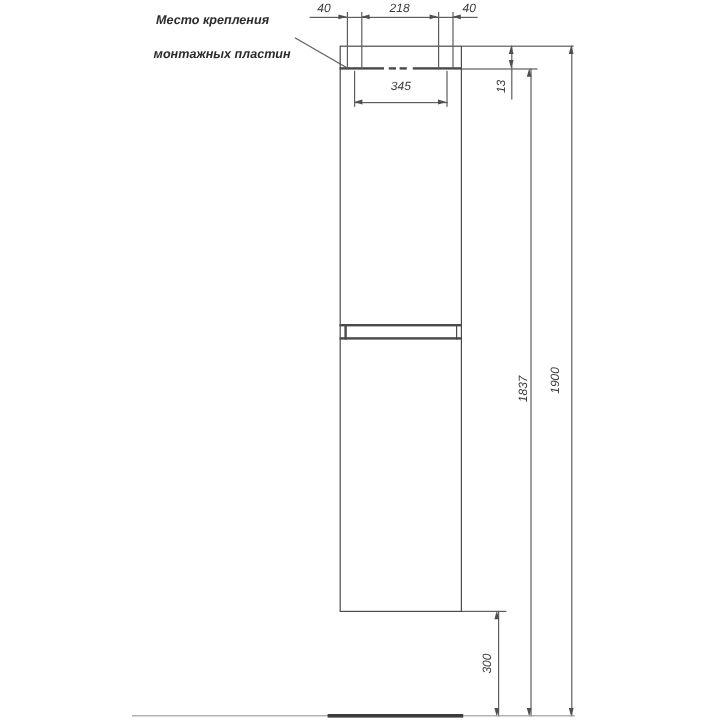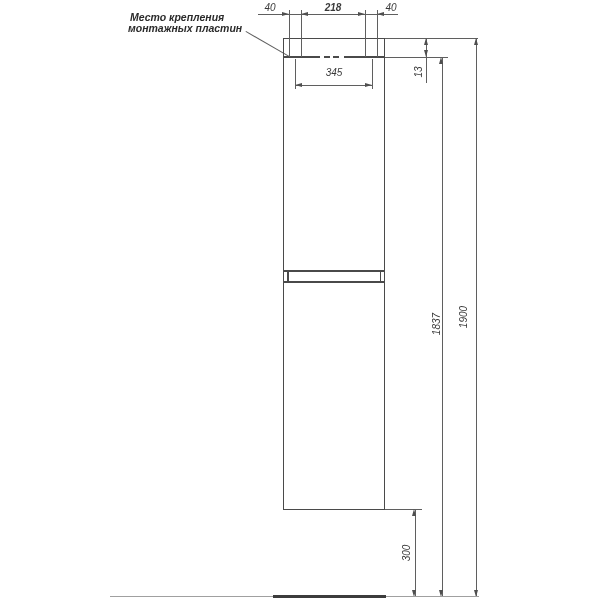--- a/index.html
+++ b/index.html
@@ -26,21 +26,21 @@
   .au{border-left:2.5px solid transparent;border-right:2.5px solid transparent;border-bottom:7px solid #4f4f4f;}
   .ad{border-left:2.5px solid transparent;border-right:2.5px solid transparent;border-top:7px solid #4f4f4f;}
   .leader{transform:rotate(30deg);transform-origin:0 0;}
 </style>
 </head>
 <body>
 
 <div id="canvas">
 
   <div class="lbl" style="left:130px;top:12px;">Место крепления</div>
-  <div class="lbl" style="left:128px;top:23px;">монтажных пластин</div>
+  <div class="lbl" style="left:128px;top:40px;">монтажных пластин</div>
   <div class="dl leader" style="left:246px;top:31px;width:52px;height:1.2px;"></div>
 
   <div style="position:absolute;left:283px;top:38px;width:102px;height:472px;border:1.5px solid #4a4a4a;box-sizing:border-box;"></div>
 
   <div class="ln" style="left:283px;top:56px;width:102px;height:1.5px;"></div>
   <div class="wt" style="left:320px;top:55px;width:24px;height:3.5px;"></div>
   <div class="ln" style="left:323.5px;top:56px;width:6px;height:1.5px;"></div>
   <div class="ln" style="left:333px;top:56px;width:6px;height:1.5px;"></div>
 
   <div class="ln" style="left:283px;top:270px;width:102px;height:1.5px;"></div>
@@ -52,21 +52,21 @@
   <div class="dl" style="left:301px;top:10px;width:1px;height:47px;"></div>
   <div class="dl" style="left:365px;top:10px;width:1px;height:47px;"></div>
   <div class="dl" style="left:377px;top:10px;width:1px;height:47px;"></div>
 
   <div class="dl" style="left:258px;top:14px;width:140px;height:1px;"></div>
   <div class="ar" style="left:282px;top:12px;"></div>
   <div class="al" style="left:301px;top:12px;"></div>
   <div class="ar" style="left:358px;top:12px;"></div>
   <div class="al" style="left:377px;top:12px;"></div>
   <div class="txt" style="left:254px;top:2px;width:32px;">40</div>
-  <div class="txt" style="left:315px;top:2px;width:36px;font-weight:bold;">218</div>
+  <div class="txt" style="left:315px;top:2px;width:36px;">218</div>
   <div class="txt" style="left:375px;top:2px;width:32px;">40</div>
 
   <div class="dl" style="left:295px;top:59px;width:1px;height:30px;"></div>
   <div class="dl" style="left:372px;top:59px;width:1px;height:30px;"></div>
   <div class="dl" style="left:295px;top:85px;width:78px;height:1px;"></div>
   <div class="al" style="left:295px;top:83px;"></div>
   <div class="ar" style="left:365px;top:83px;"></div>
   <div class="txt" style="left:316px;top:67px;width:36px;">345</div>
 
   <div class="dl" style="left:385px;top:38px;width:93px;height:1px;"></div>

